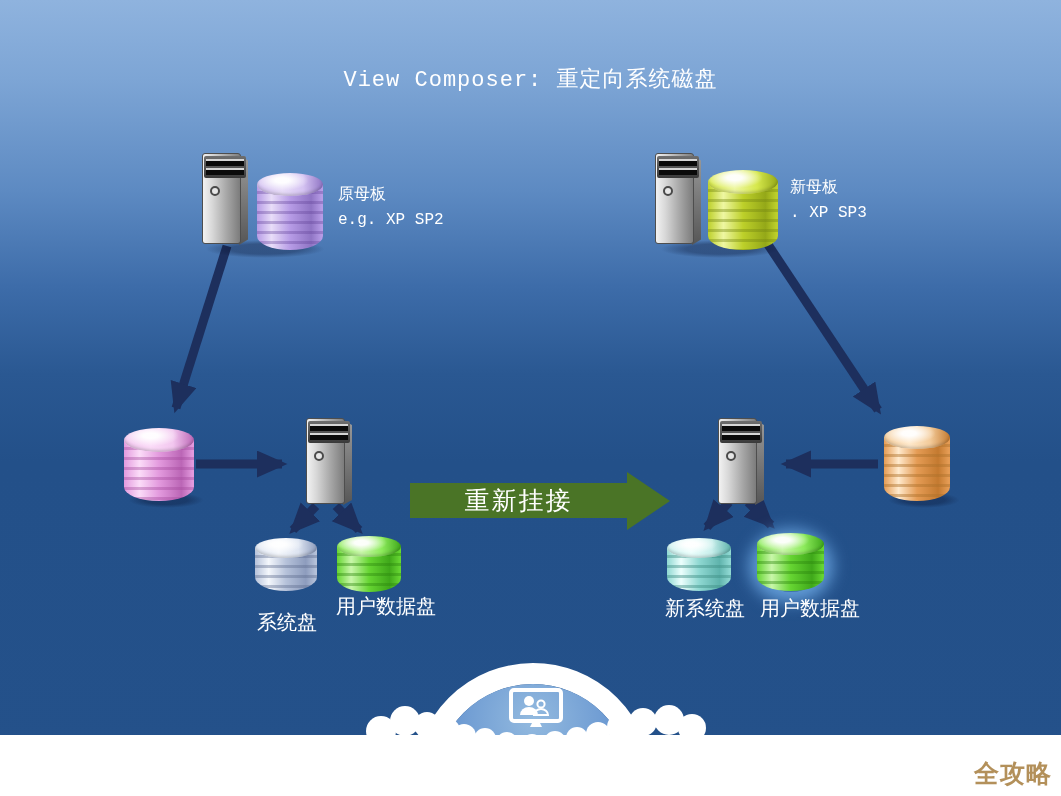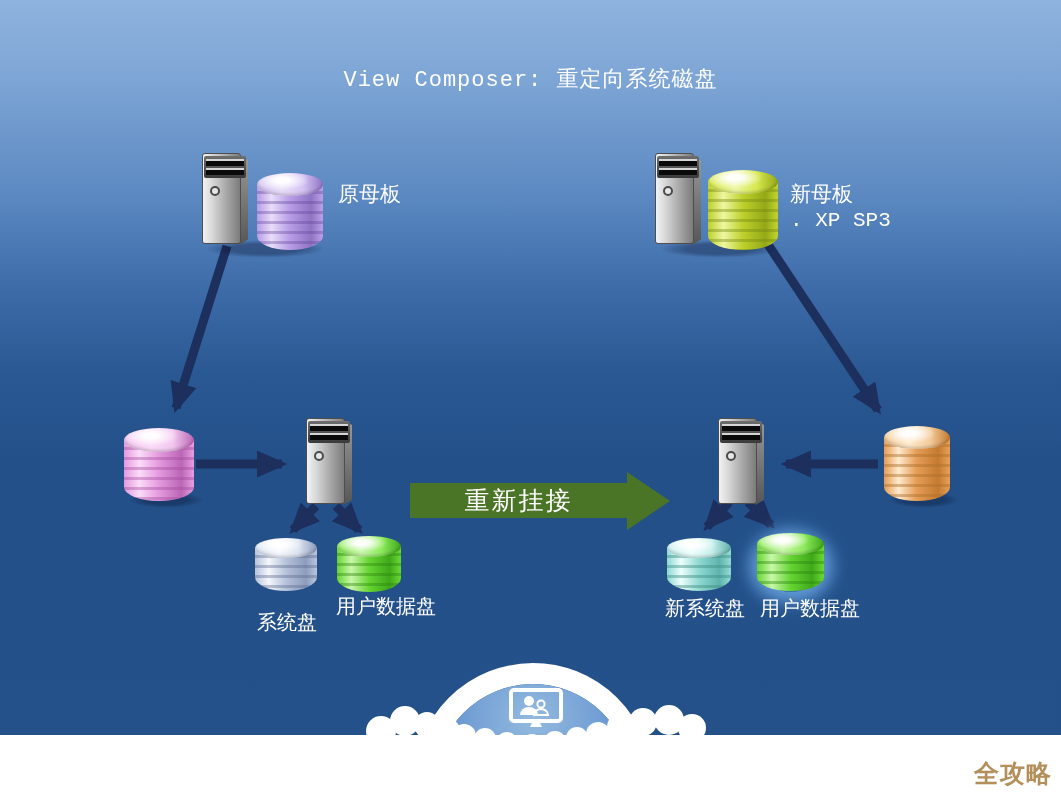--- a/index.html
+++ b/index.html
@@ -40,21 +40,21 @@
     box-shadow:inset 0 -2px 3px rgba(0,0,0,0.18);}
   .purple{--hi:#e8ddf8; --mid:#b79ce6; --dk:#8f74c4; --cap:#d5c3f2; --ring:rgba(96,64,150,.35);}
   .lime  {--hi:#eef7a2; --mid:#bdd02a; --dk:#94a818; --cap:#d6e84c; --ring:rgba(116,134,18,.4);}
   .pink  {--hi:#fbdcf8; --mid:#e39ade; --dk:#bb66b6; --cap:#f2c7ef; --ring:rgba(164,72,156,.4);}
   .silver{--hi:#f4f7fc; --mid:#b6c2da; --dk:#8d9cbd; --cap:#dde4f1; --ring:rgba(92,106,140,.4);}
   .green {--hi:#c9f7aa; --mid:#66d532; --dk:#3fa81a; --cap:#8deb5c; --ring:rgba(42,132,12,.4);}
   .teal  {--hi:#ecfffd; --mid:#8fd8d2; --dk:#5fb3ac; --cap:#c8efec; --ring:rgba(62,142,132,.45);}
   .copper{--hi:#ffeacd; --mid:#e59c55; --dk:#c47a30; --cap:#f3cb9a; --ring:rgba(172,112,42,.45);}
   
   .lbl{color:#ffffff; white-space:nowrap;}
-  .lbl2{font-size:21px; line-height:25px;}
+  .lbl2{font-size:16px; line-height:25px;}
   .disklbl{font-size:20px; text-align:center;}
   
   .garrow-body{background:#4a7426; display:flex; align-items:center; justify-content:center;}
   .garrow-head{width:0; height:0; border-top:29px solid transparent;
     border-bottom:29px solid transparent; border-left:43px solid #4a7426;}
   .garrow-label{color:#ffffff; font-size:25px; letter-spacing:2px;}
   
   .cloud-ring{position:absolute; left:414px; top:663px; width:238px; height:238px;
     border-radius:50%; border:21px solid #ffffff; box-sizing:border-box;}
   .cloud-core{position:absolute; left:435px; top:684px; width:196px; height:196px; border-radius:50%;
@@ -102,37 +102,38 @@
         <div class="slot"></div>
       </div>
     <div class="led"></div>
   </div>
   <div class="disk purple" style="left:257px;top:173px;width:66px;height:77px;">
     <div class="body" style="top:11px;"></div>
     <div class="cap" style="height:23px;"></div>
   </div>
   <div class="abs lbl lbl2" style="left:338px;top:183px;">
     <div>原母板</div>
+    <div>e.g. XP SP2</div>
   </div>
 
   <div class="shad" style="left:660px;top:240px;width:120px;height:18px;"></div>
   <div class="server" style="left:655px;top:153px;width:46px;height:94px;">
     <div class="sside"></div>
     <div class="sbody"></div>
     <div class="panel">
         <div class="slot"></div>
         <div class="slot"></div>
       </div>
     <div class="led"></div>
   </div>
   <div class="disk lime" style="left:708px;top:170px;width:70px;height:80px;">
     <div class="body" style="top:12px;"></div>
     <div class="cap" style="height:24px;"></div>
   </div>
-  <div class="abs lbl lbl2" style="left:790px;top:183px;">
+  <div class="abs lbl lbl2" style="left:790px;top:176px;">
     <div>新母板</div>
     <div>. XP SP3</div>
   </div>
 
   <div class="shad" style="left:128px;top:492px;width:76px;height:16px;"></div>
   <div class="disk pink" style="left:124px;top:428px;width:70px;height:73px;">
     <div class="body" style="top:12px;"></div>
     <div class="cap" style="height:24px;"></div>
   </div>
   <div class="server" style="left:306px;top:418px;width:46px;height:89px;">

